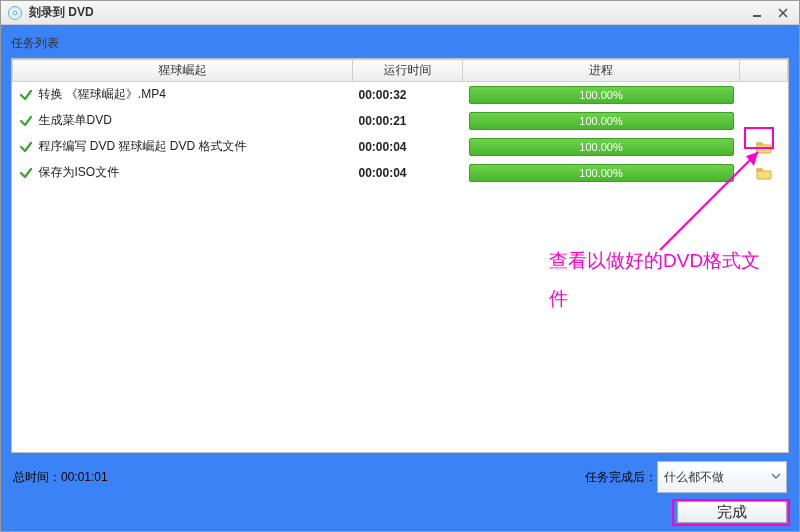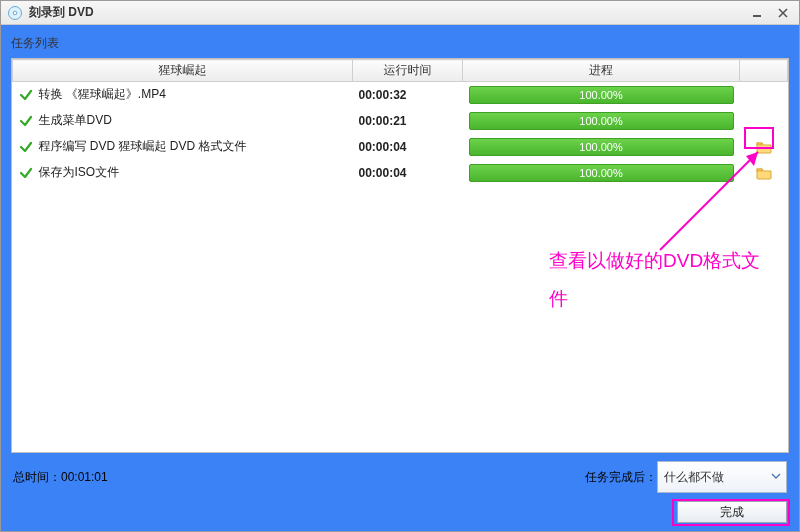--- a/index.html
+++ b/index.html
@@ -138,21 +138,21 @@
   }
   .btn {
     min-width: 110px;
     height: 22px;
     border: 1px solid #9aa6b8;
     background: linear-gradient(#fdfdfd,#e7ecf3);
     display: flex;
     align-items: center;
     justify-content: center;
     cursor: pointer;
-    font-size: 12px;
+    font-size: 15px;
     color: #222;
   }
   
   .annot { position: absolute; pointer-events: none; }
   .annot-box1 {
     border: 2px solid #ff00c8;
     left: 744px; top: 127px;
     width: 30px; height: 22px;
   }
   .annot-box2 {

